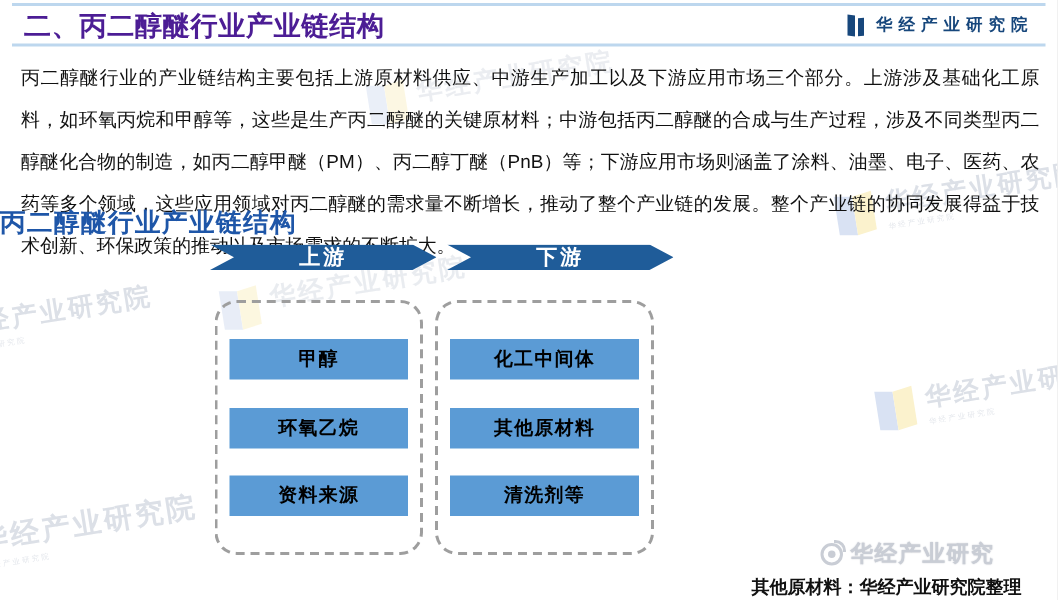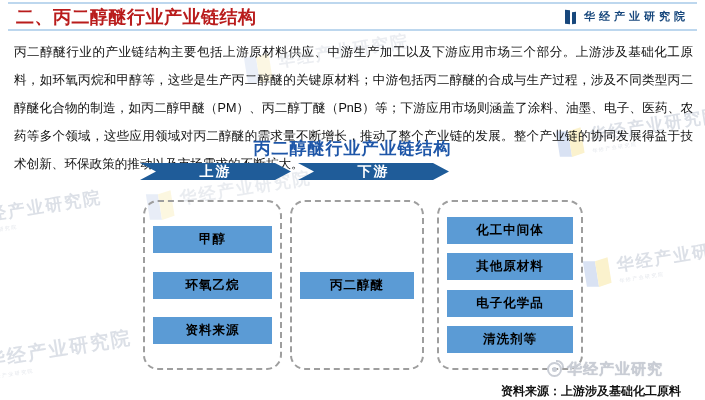--- a/index.html
+++ b/index.html
@@ -7,35 +7,35 @@
     position:relative;width:705px;height:400px;background:#ffffff;
     overflow:hidden;font-family:"Liberation Sans","DejaVu Sans",sans-serif;
   }
   
   .header{
     position:absolute;left:8px;right:8px;top:2px;height:29px;
     border-top:2px solid #BDD7EE;border-bottom:2px solid #BDD7EE;
     display:flex;align-items:center;justify-content:space-between;
     padding:0 8px;box-sizing:border-box;z-index:3;background:transparent;
   }
-  .page-title{font-size:18px;font-weight:bold;color:#b91c1c;letter-spacing:.5px;white-space:nowrap;}
+  .page-title{font-size:18px;font-weight:bold;color:#4c1d95;letter-spacing:.5px;white-space:nowrap;}
   .brand{display:flex;align-items:center;gap:6px;}
   .brand-icon{position:relative;width:13px;height:14px;display:inline-block;}
   .brand-icon i{position:absolute;top:0;bottom:0;background:#17477C;}
   .brand-icon i.b1{left:0;width:5px;transform:skewY(6deg);}
   .brand-icon i.b2{left:7px;width:4px;top:2px;transform:skewY(-6deg);}
   .brand-name{font-size:11px;font-weight:bold;color:#17477C;letter-spacing:4px;white-space:nowrap;}
   
   .intro{
     position:absolute;left:14px;top:38px;width:679px;margin:0;
     font-size:12.6px;line-height:28px;color:#111;text-align:justify;z-index:2;
   }
   
   .diagram-title{
-    position:absolute;left:0;top:137px;width:705px;text-align:center;
+    position:absolute;left:0;top:137px;width:705px;text-align:left;
     font-size:17px;font-weight:bold;color:#1E56A8;z-index:2;letter-spacing:1px;
   }
   .arrows{position:absolute;left:140px;top:163px;display:flex;gap:7px;z-index:2;}
   .arrow{
     width:151px;height:17px;background:#1F5C99;color:#fff;
     font-size:14px;font-weight:bold;letter-spacing:2px;
     display:flex;align-items:center;justify-content:center;
     clip-path:polygon(0 0,calc(100% - 16px) 0,100% 50%,calc(100% - 16px) 100%,0 100%,16px 50%);
   }
   .cols{position:absolute;left:143px;top:200px;display:flex;z-index:2;}
@@ -164,31 +164,27 @@
     <div class="arrow">上游</div>
     <div class="arrow">下游</div>
   </div>
 
   <div class="cols">
     <div class="col col-up">
         <div class="box">甲醇</div>
         <div class="box">环氧乙烷</div>
         <div class="box">资料来源</div>
       </div>
-    <div class="col col-mid">
-        <div class="box">丙二醇醚</div>
-      </div>
     <div class="col col-down">
         <div class="box">化工中间体</div>
         <div class="box">其他原材料</div>
-        <div class="box">电子化学品</div>
         <div class="box">清洗剂等</div>
       </div>
   </div>
 
   <div class="weibo-wm">
     <span class="weibo-icon"></span>
     <span>华经产业研究</span>
   </div>
 
-  <div class="source">资料来源：上游涉及基础化工原料</div>
+  <div class="source">其他原材料：华经产业研究院整理</div>
 
 </div>
 
 </body></html>

